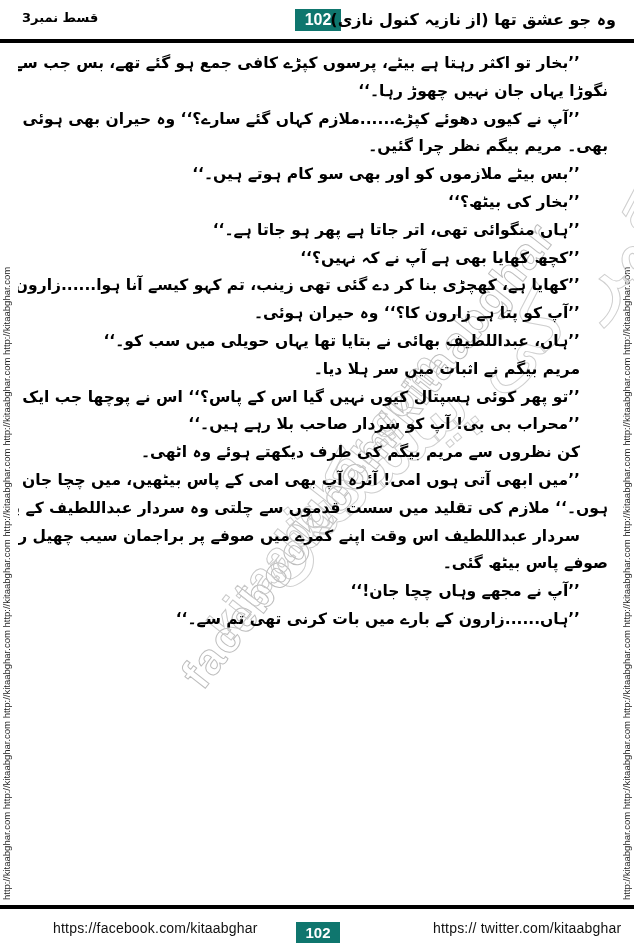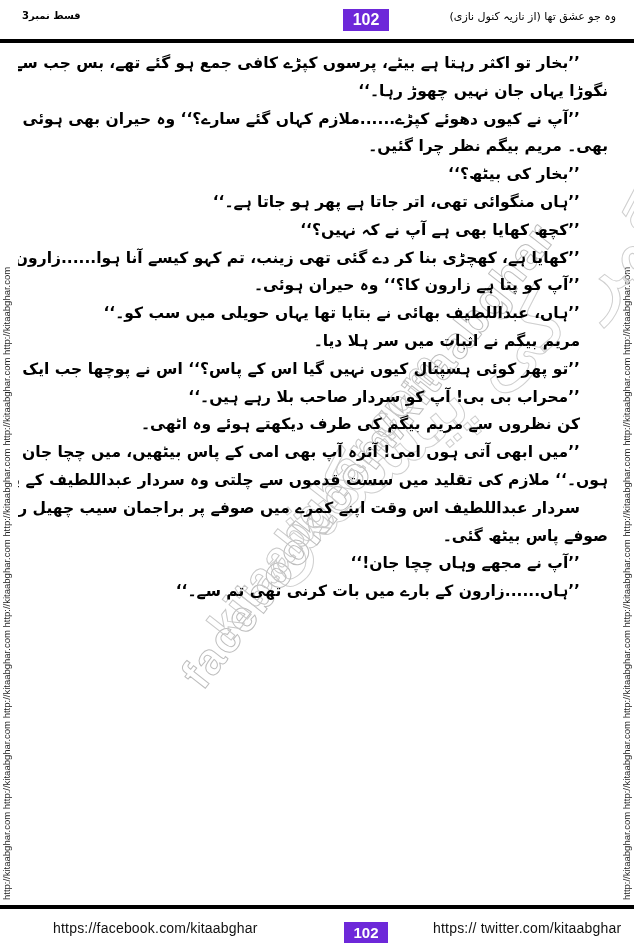--- a/index.html
+++ b/index.html
@@ -1,20 +1,20 @@
 <!DOCTYPE html>
 <html><head>
   <meta charset="utf-8">
   <style>
     html, body { margin: 0; padding: 0; background: #ffffff; }
     body { width: 634px; height: 949px; position: relative; overflow: hidden; font-family: "DejaVu Sans", sans-serif; color: #000; }
     .header { position: absolute; left: 0; top: 0; width: 634px; height: 42px; }
-    .hdr-episode { position: absolute; left: 22px; top: 10px; font-size: 10px; font-weight: bold; direction: rtl; }
-    .hdr-title { position: absolute; right: 18px; top: 10px; font-size: 11px; font-weight: normal; direction: rtl; }
-    .page-badge { position: absolute; background: #6d28d9; color: #fff; font-family: "Liberation Sans", sans-serif; font-weight: bold; font-size: 16px; text-align: center; margin-left: 48px; }
+    .hdr-episode { position: absolute; left: 22px; top: 10px; font-size: 13px; font-weight: bold; direction: rtl; }
+    .hdr-title { position: absolute; right: 18px; top: 10px; font-size: 16px; font-weight: bold; direction: rtl; }
+    .page-badge { position: absolute; background: #0f766e; color: #fff; font-family: "Liberation Sans", sans-serif; font-weight: bold; font-size: 16px; text-align: center; }
     .page-badge.top { left: 295px; top: 9px; width: 46px; height: 22px; line-height: 22px; }
     .rule { position: absolute; left: 0; width: 634px; height: 4px; background: #000; }
     .rule.top { top: 39px; }
     .rule.bottom { top: 905px; }
     .side { position: absolute; top: 45px; height: 855px; width: 14px; overflow: hidden; }
     .side.left { left: 0; }
     .side.right { right: 0; }
     .side-text { position: absolute; left: 0; top: 0; width: 855px; height: 14px; transform-origin: 0 0; font-family: "Liberation Sans", sans-serif; font-size: 9.5px; color: #222; white-space: nowrap; line-height: 14px; }
     .side.left .side-text { transform: translate(0px, 855px) rotate(-90deg); }
     .side.right .side-text { transform: translate(0px, 855px) rotate(-90deg); }
@@ -53,20 +53,21 @@
   <div class="wm-urdu">کتاب گھر کی پیشکش</div>
   <div class="wm-text">facebook.com/kitaabghar</div>
   <div class="wm-text2">kitaabghar.com</div>
 </div>
 
 <div class="content">
   <div class="line indent justify">’’بخار تو اکثر رہتا ہے بیٹے، پرسوں کپڑے کافی جمع ہو گئے تھے، بس جب سے وہ دھوئے ہیں،</div>
   <div class="line">نگوڑا یہاں جان نہیں چھوڑ رہا۔‘‘</div>
   <div class="line indent justify">’’آپ نے کیوں دھوئے کپڑے......ملازم کہاں گئے سارے؟‘‘ وہ حیران بھی ہوئی اور غصے</div>
   <div class="line">بھی۔ مریم بیگم نظر چرا گئیں۔</div>
+  <div class="line indent">’’بس بیٹے ملازموں کو اور بھی سو کام ہوتے ہیں۔‘‘</div>
   <div class="line indent">’’بخار کی بیٹھ؟‘‘</div>
   <div class="line indent">’’ہاں منگوائی تھی، اتر جاتا ہے پھر ہو جاتا ہے۔‘‘</div>
   <div class="line indent">’’کچھ کھایا بھی ہے آپ نے کہ نہیں؟‘‘</div>
   <div class="line indent justify">’’کھایا ہے، کھچڑی بنا کر دے گئی تھی زینب، تم کہو کیسے آنا ہوا......زارون کہاں ہے اب؟‘‘</div>
   <div class="line indent">’’آپ کو پتا ہے زارون کا؟‘‘ وہ حیران ہوئی۔</div>
   <div class="line indent">’’ہاں، عبداللطیف بھائی نے بتایا تھا یہاں حویلی میں سب کو۔‘‘</div>
   <div class="line indent">مریم بیگم نے اثبات میں سر ہلا دیا۔</div>
   <div class="line indent justify">’’تو پھر کوئی ہسپتال کیوں نہیں گیا اس کے پاس؟‘‘ اس نے پوچھا جب ایک ملازم وہاں چلا آیا۔</div>
   <div class="line indent">’’محراب بی بی! آپ کو سردار صاحب بلا رہے ہیں۔‘‘</div>
   <div class="line indent">کن نظروں سے مریم بیگم کی طرف دیکھتے ہوئے وہ اٹھی۔</div>

